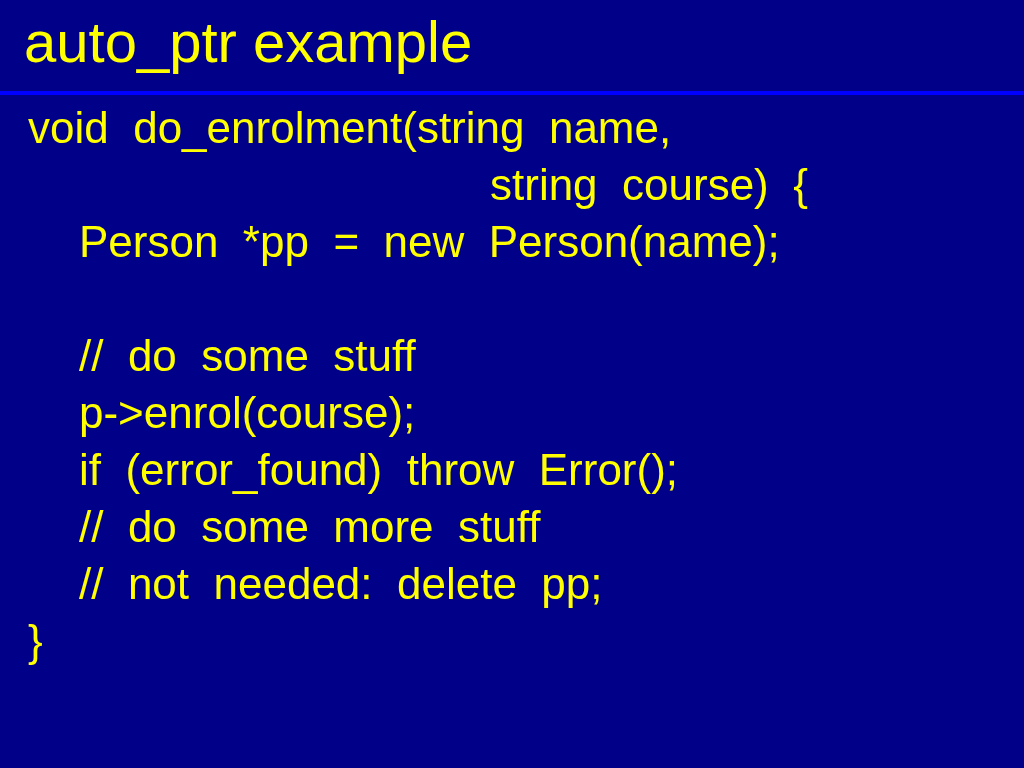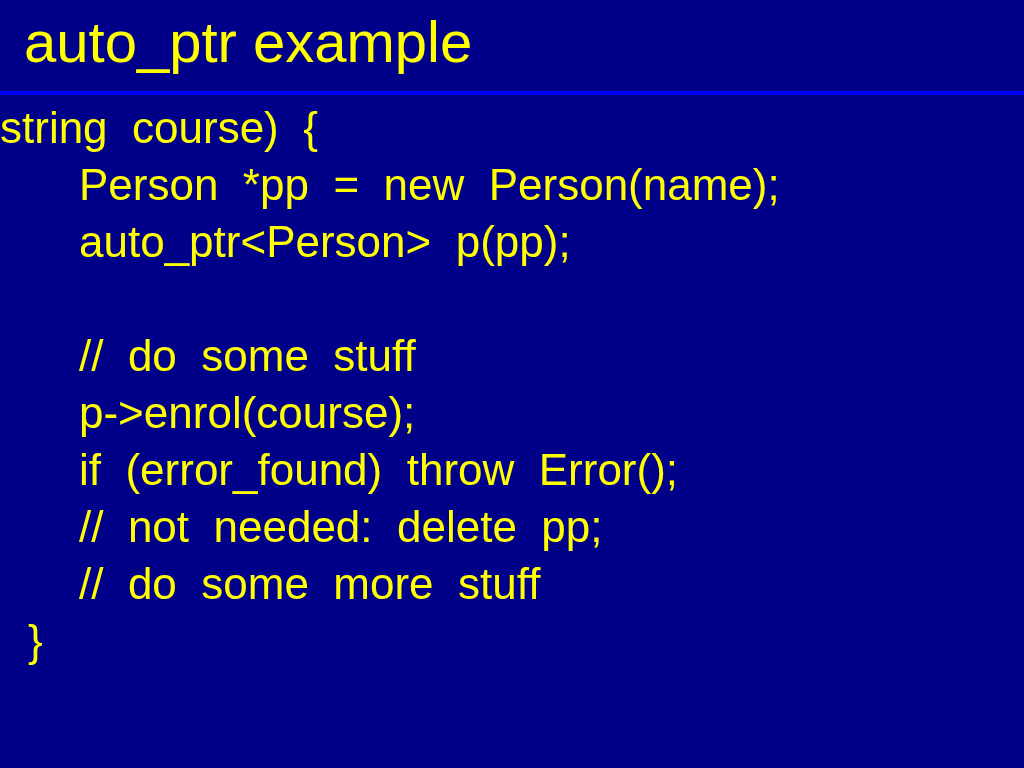--- a/index.html
+++ b/index.html
@@ -61,38 +61,38 @@
     font-size: 44px;
     line-height: 57px;
     color: #ffff00;
     white-space: pre;
     margin: 0;
     padding: 0;
     height: 57px;
   }
   .code-line.indent-0 { padding-left: 28px; }
   .code-line.indent-1 { padding-left: 79px; }
-  .code-line.indent-cont { }
+  .code-line.indent-cont { padding-left: 490px; }
 </style>
 </head>
 <body>
 
 <div id="slide">
 
   <div id="title-area">
     <h1 id="slide-title">auto_ptr example</h1>
     <div id="title-rule"></div>
   </div>
 
   <div id="code-block">
+      <div class="code-line indent-0">void  do_enrolment(string  name,</div>
       <div class="code-line indent-cont">string  course)  {</div>
       <div class="code-line indent-1">Person  *pp  =  new  Person(name);</div>
-      <div class="code-line indent-1">auto_ptr&lt;Person&gt;  p(pp);</div>
       <div class="code-line indent-1"> </div>
       <div class="code-line indent-1">//  do  some  stuff</div>
       <div class="code-line indent-1">p-&gt;enrol(course);</div>
       <div class="code-line indent-1">if  (error_found)  throw  Error();</div>
+      <div class="code-line indent-1">//  do  some  more  stuff</div>
       <div class="code-line indent-1">//  not  needed:  delete  pp;</div>
-      <div class="code-line indent-1">//  do  some  more  stuff</div>
       <div class="code-line indent-0">}</div>
     </div>
 
 </div>
 
 </body></html>

